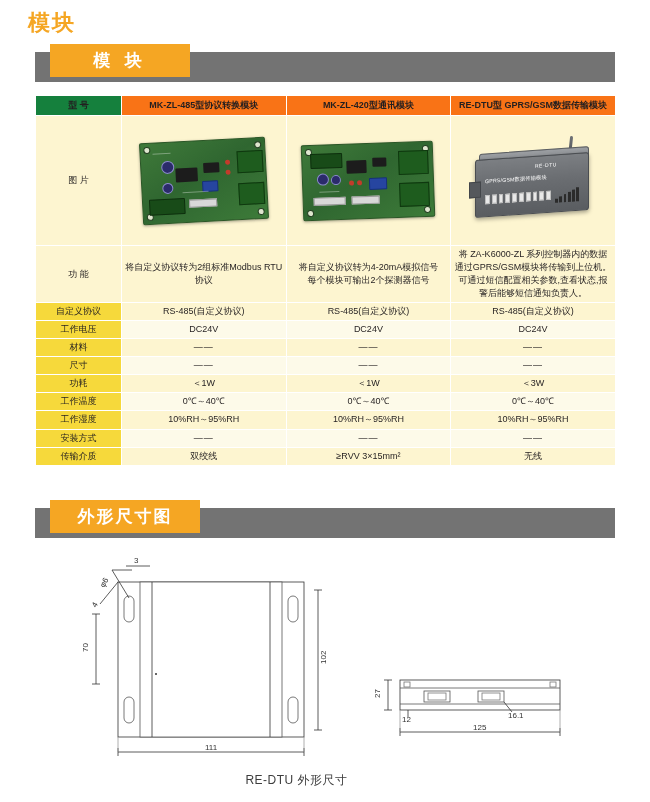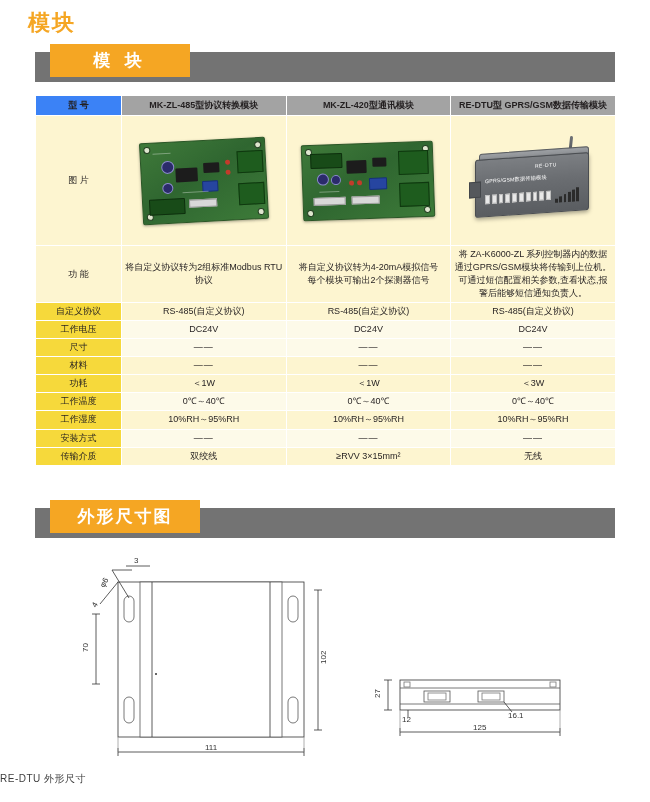--- a/index.html
+++ b/index.html
@@ -69,22 +69,22 @@
     border: 1px solid #ffffff;
     text-align: center;
     vertical-align: middle;
     padding: 2px 3px;
     line-height: 1.45;
     color: #231f20;
   }
   .col-label { width: 86px; }
   .col-item  { width: 164.6px; }
 
-  .row-head td { background: #a3a3a3; height: 15px; font-weight: bold; }
-  .row-head td.col-label { background: #3b82f6; }
+  .row-head td { background: #f97316; height: 15px; font-weight: bold; }
+  .row-head td.col-label { background: #15803d; }
 
   .lbl { background: #f6d93b; font-weight: normal; }
   .val-a { background: #fdf5d0; }
   .val-b { background: #fdfae9; }
 
   .row-img td { height: 125px; background: #fdf5d0; text-align: center; }
   .row-func td { height: 52px; background: #fdf5d0; }
   .cell-func { padding: 4px 8px; line-height: 1.6; }
 
   .dash { color: #231f20; letter-spacing: 1px; }
@@ -255,21 +255,22 @@
     left: 0;
     top: 552px;
     width: 650px;
     height: 250px;
   }
   .dim-caption {
     position: absolute;
     left: 0;
     top: 772px;
     width: 593px;
-    font-size: 10px;
+    text-align: center;
+    font-size: 12px;
     color: #3d3d3d;
     letter-spacing: .5px;
   }
 </style>
 </head>
 <body>
 
 <div class="page-heading">模块</div>
 
 <div class="section-banner" id="banner-modules">
@@ -388,30 +389,30 @@
       <td class="val-a">RS-485(自定义协议)</td>
       <td class="val-a">RS-485(自定义协议)</td>
     </tr>
     <tr>
       <td class="lbl">工作电压</td>
       <td class="val-b">DC24V</td>
       <td class="val-b">DC24V</td>
       <td class="val-b">DC24V</td>
     </tr>
     <tr>
+      <td class="lbl">材料</td>
+      <td class="val-a dash">——</td>
+      <td class="val-a dash">——</td>
+      <td class="val-a dash">——</td>
+    </tr>
+    <tr>
       <td class="lbl">尺寸</td>
       <td class="val-b dash">——</td>
       <td class="val-b dash">——</td>
       <td class="val-b dash">——</td>
-    </tr>
-    <tr>
-      <td class="lbl">材料</td>
-      <td class="val-a dash">——</td>
-      <td class="val-a dash">——</td>
-      <td class="val-a dash">——</td>
     </tr>
     <tr>
       <td class="lbl">功耗</td>
       <td class="val-a">＜1W</td>
       <td class="val-a">＜1W</td>
       <td class="val-a">＜3W</td>
     </tr>
     <tr>
       <td class="lbl">工作温度</td>
       <td class="val-b">0℃～40℃</td>

